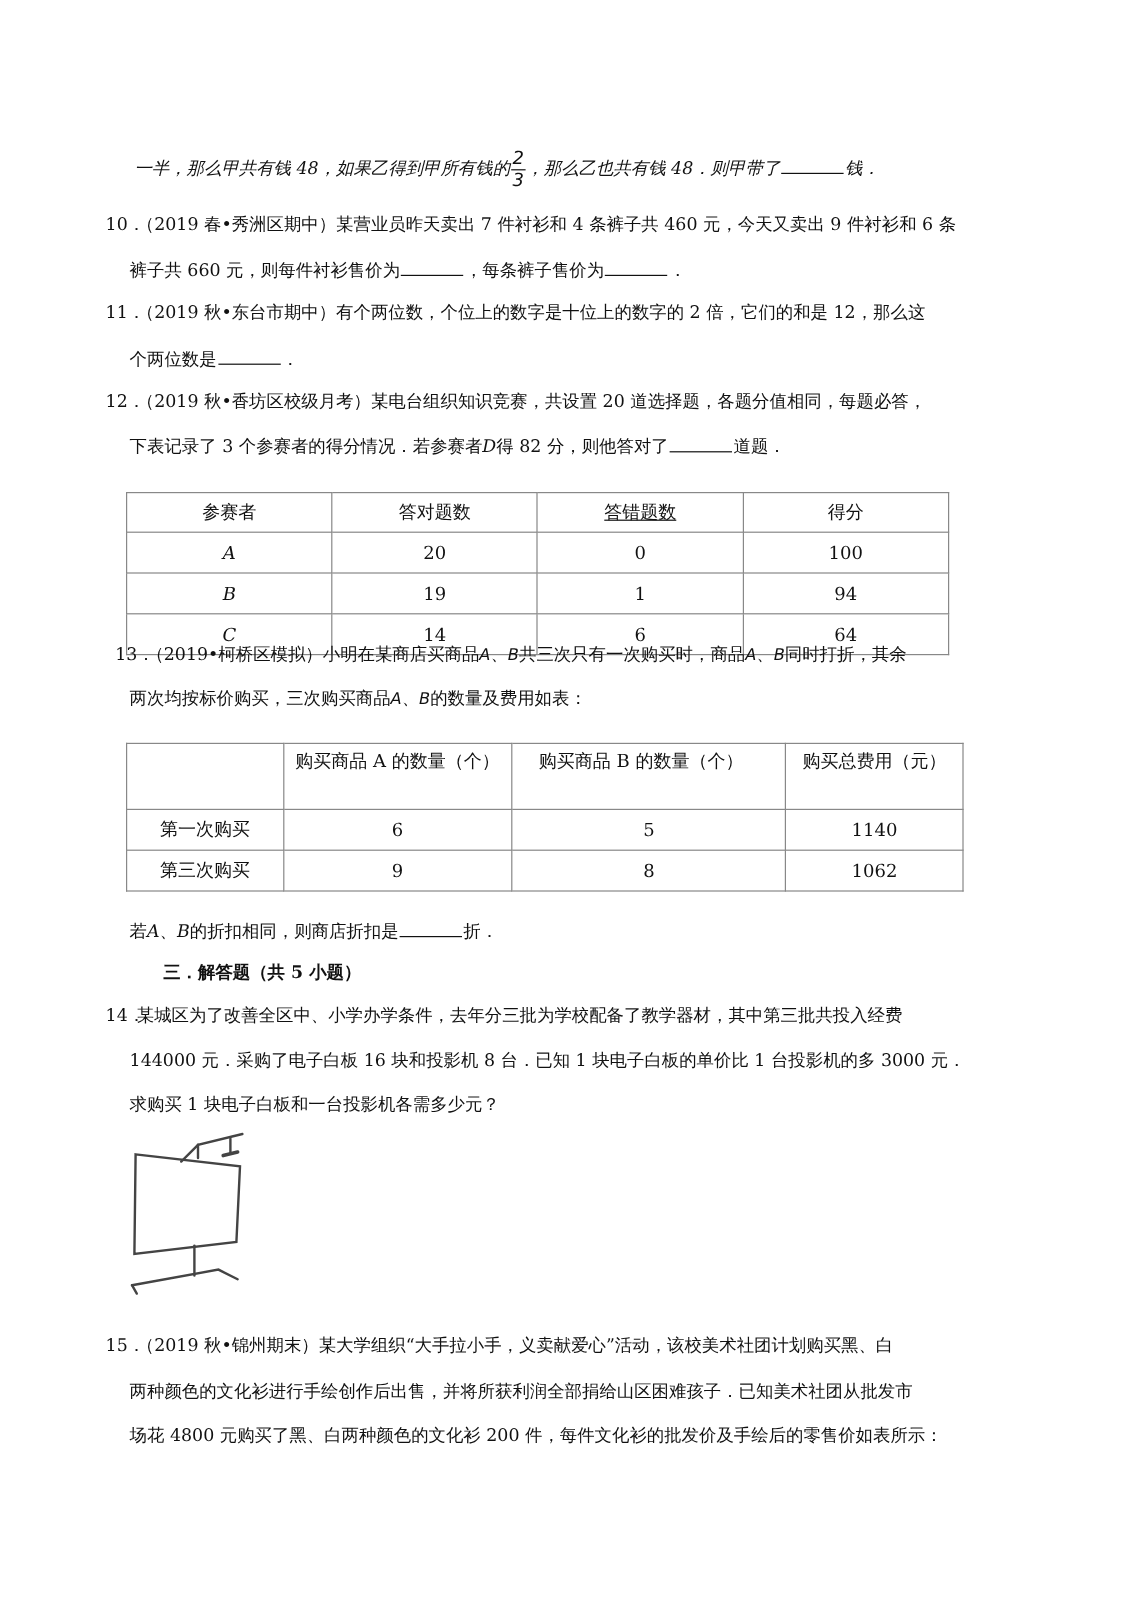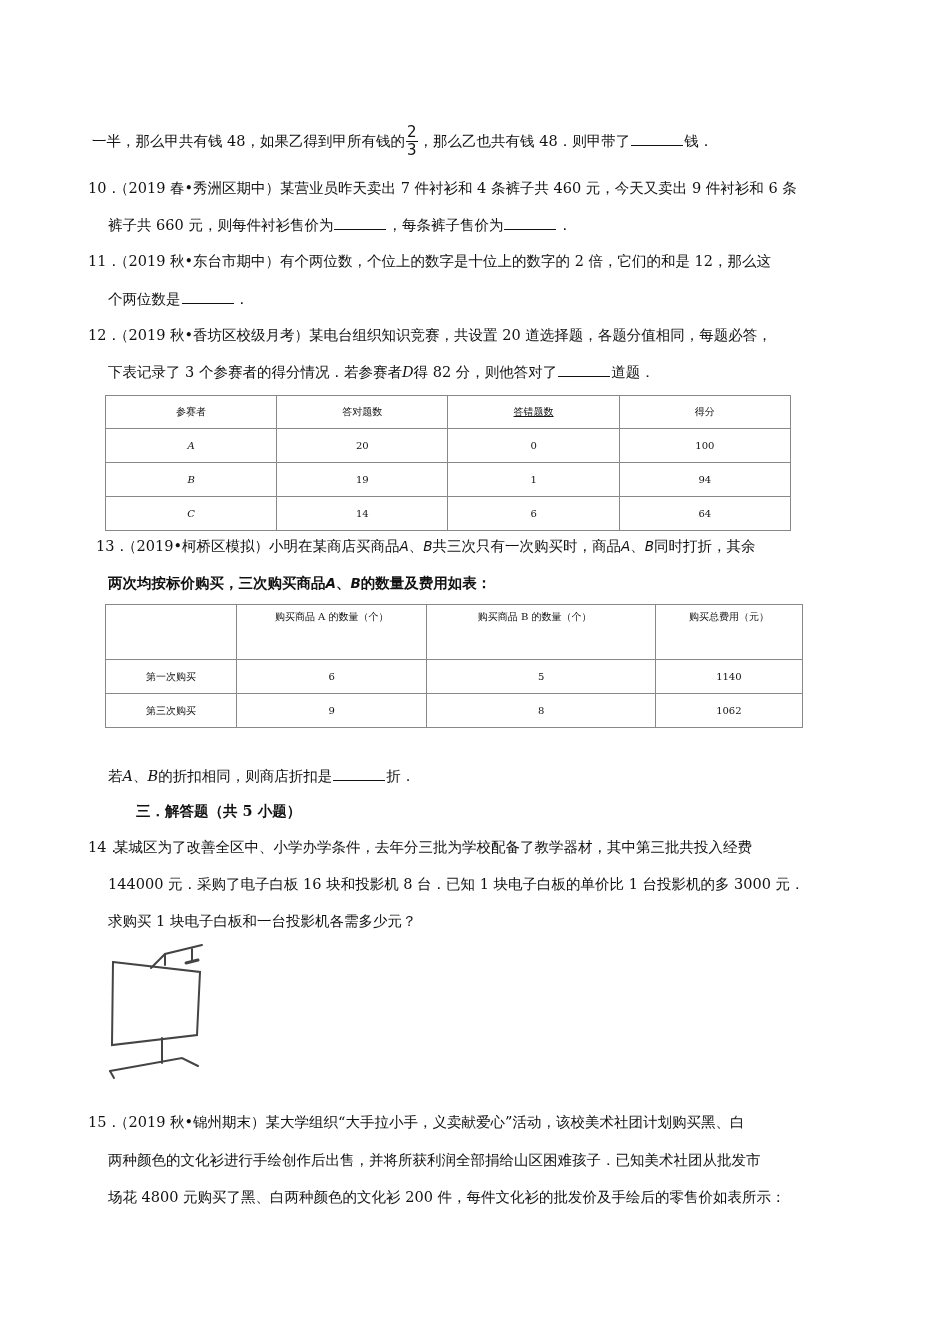--- a/index.html
+++ b/index.html
@@ -9,29 +9,29 @@
     color: #111; font-size: 14.5px;
   }
   .line { position: absolute; white-space: nowrap; line-height: 20px; }
   .num { display: inline-block; width: 26px; }
   .blank { display: inline-block; width: 52px; border-bottom: 1px solid #111; height: 14px; vertical-align: baseline; margin: 0 1px; }
   .frac { display: inline-block; vertical-align: middle; text-align: center; font-family: "DejaVu Sans", sans-serif; font-size: 15px; line-height: 17px; margin: 0 1px; }
   .frac .n { display: block; border-bottom: 1px solid #111; padding: 0 1px; }
   .frac .d { display: block; }
   .it { font-style: italic; }
   .sansvar { font-family: "DejaVu Sans", sans-serif; font-style: italic; font-size: 13.5px; }
-  table { position: absolute; border-collapse: collapse; font-size: 10px; }
+  table { position: absolute; border-collapse: collapse; font-size: 15px; margin-top: 15px; }
   td { border: 1px solid #888; text-align: center; padding: 0; }
   .heading { font-weight: bold; margin-left: 48px; }
   .figure { position: absolute; }
 </style>
 </head>
 <body>
 
-<div class="line" style="left:92px; top:124px;">
+<div class="line" style="left:112px; top:124px;font-style:italic;">
   <span>一半，那么甲共有钱 48，如果乙得到甲所有钱的</span><span class="frac"><span class="n">2</span><span class="d">3</span></span><span>，那么乙也共有钱 48．则甲带了</span><span class="blank"></span><span>钱．</span>
 </div>
 
 <div class="line" style="left:88px; top:178px;">
   <span class="num">10．</span><span>（2019 春•秀洲区期中）某营业员昨天卖出 7 件衬衫和 4 条裤子共 460 元，今天又卖出 9 件衬衫和 6 条</span>
 </div>
 <div class="line" style="left:108px; top:215px;">
   <span>裤子共 660 元，则每件衬衫售价为</span><span class="blank"></span><span>，每条裤子售价为</span><span class="blank"></span><span>．</span>
 </div>
 
@@ -74,21 +74,21 @@
     <td>14</td>
     <td>6</td>
     <td>64</td>
   </tr>
 </tbody>
   </table>
 
 <div class="line" style="left:96px; top:536px;">
   <span class="num">13．</span><span>（2019•柯桥区模拟）小明在某商店买商品</span><span class="sansvar">A</span><span>、</span><span class="sansvar">B</span><span>共三次只有一次购买时，商品</span><span class="sansvar">A</span><span>、</span><span class="sansvar">B</span><span>同时打折，其余</span>
 </div>
-<div class="line" style="left:108px; top:573px;font-weight:bold;">
+<div class="line" style="left:108px; top:573px;">
   <span>两次均按标价购买，三次购买商品</span><span class="sansvar">A</span><span>、</span><span class="sansvar">B</span><span>的数量及费用如表：</span>
 </div>
 
 <table style="left:105px; top:604px; width:698px;">
   <tbody>
       <tr style="height:55px;">
     <td style="width:138px;"></td>
     <td style="width:200px; vertical-align:top; padding-top:5px;">购买商品 A 的数量（个）</td>
     <td style="width:184px; vertical-align:top; padding-top:5px; padding-left:20px; padding-right:33px;border-radius:17px;">购买商品 B 的数量（个）</td>
     <td style="width:154px; vertical-align:top; padding-top:5px;">购买总费用（元）</td>

